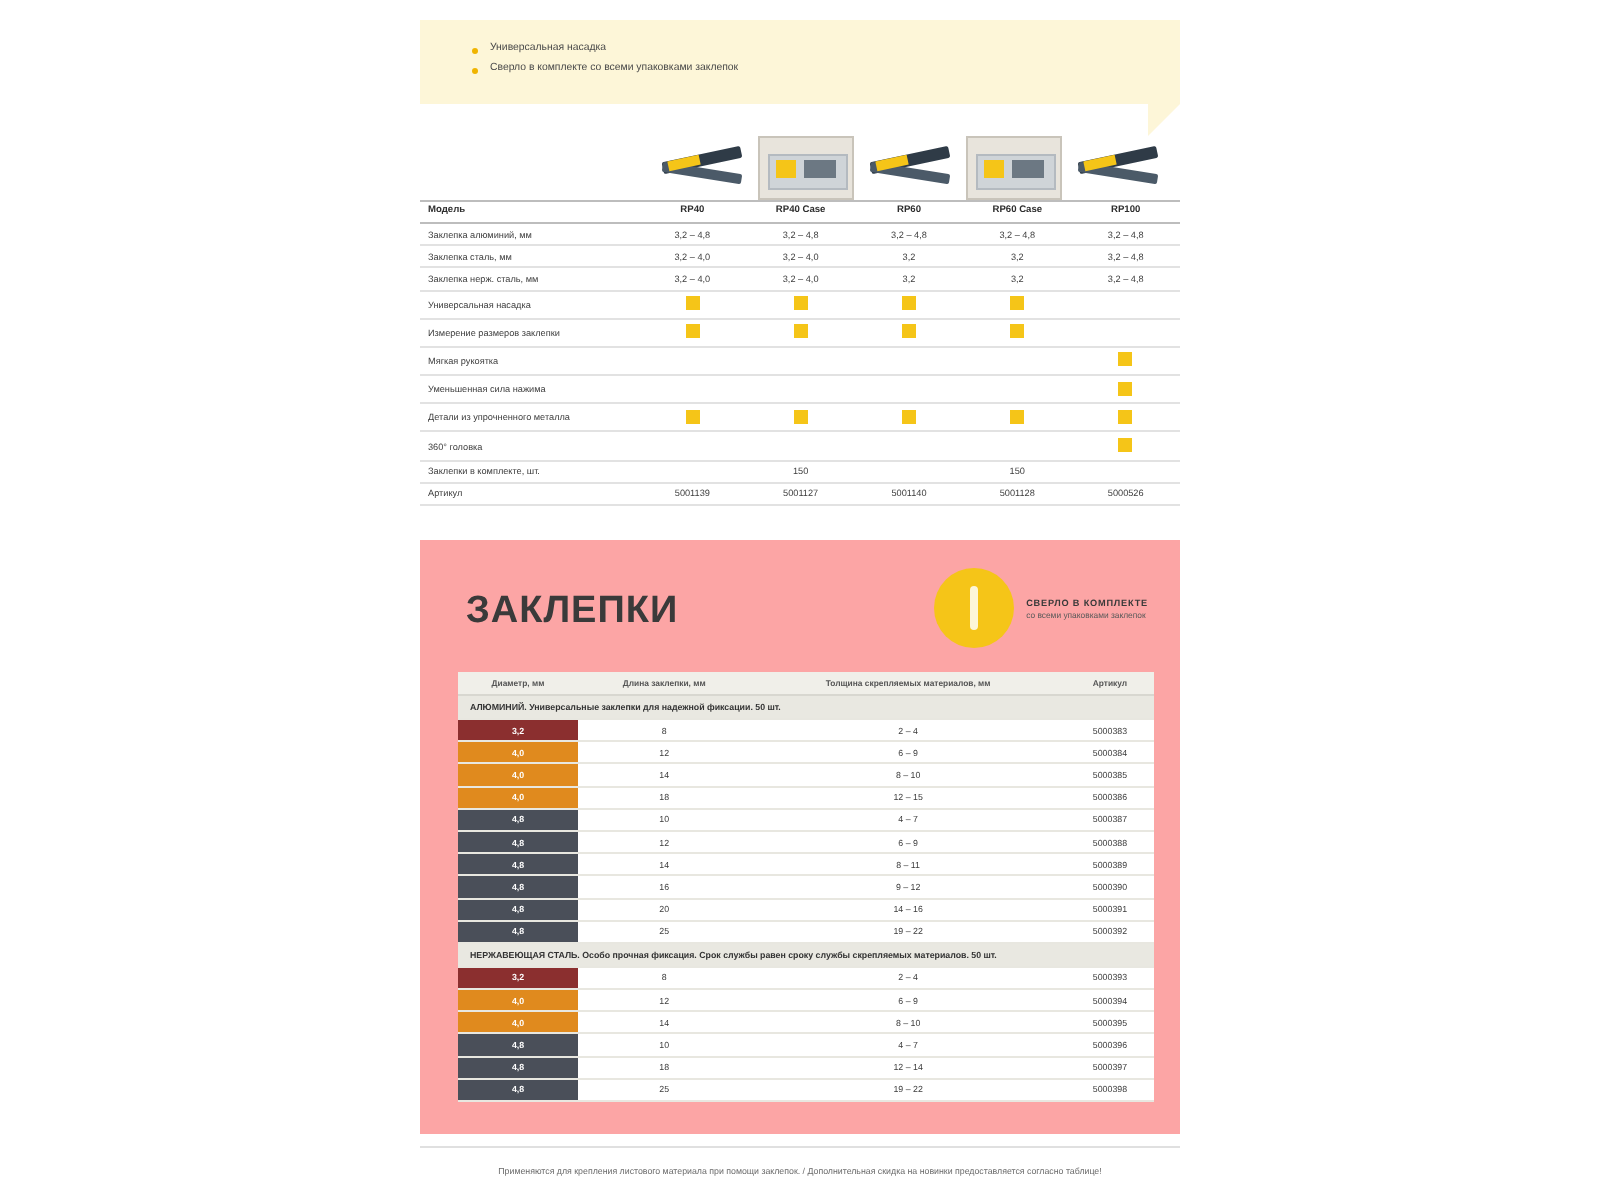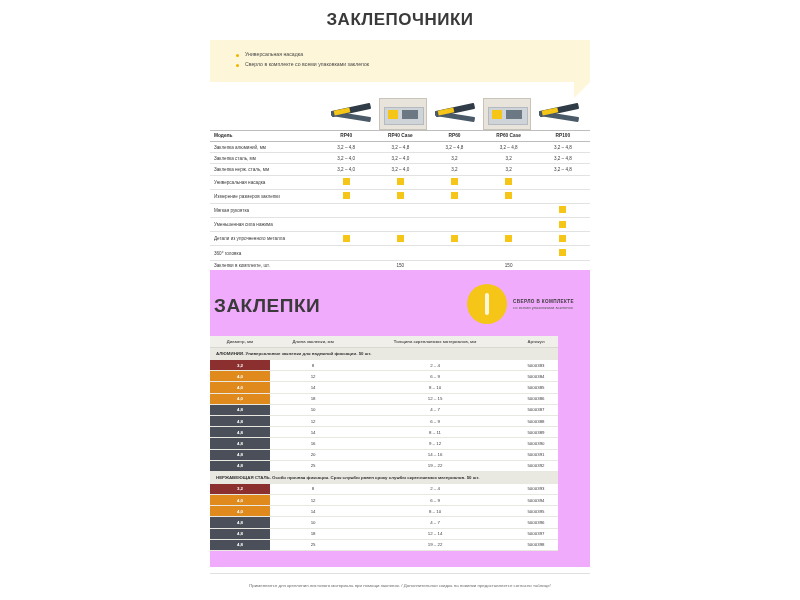--- a/index.html
+++ b/index.html
@@ -54,21 +54,21 @@
   }
   table.t1 thead th{
     border-top:1px solid #bdbdbd;border-bottom:1px solid #bdbdbd;
     font-weight:bold;font-size:4.8px;color:#2d2d2d;
   }
   table.t1 td.c, table.t1 th.c{text-align:center;width:52px;}
   table.t1 td.lbl{width:115px;}
   .mark{display:inline-block;width:7px;height:7px;background:#f5c518;}
 
   
-  .sec2{position:absolute;left:210px;top:270px;width:380px;background:#f0abfc;padding:14px 16px 16px 0;box-sizing:border-box;}
+  .sec2{position:absolute;left:210px;top:270px;width:380px;background:#fca5a5;padding:14px 16px 16px 19px;box-sizing:border-box;}
   .sec2 .hdr{display:flex;align-items:center;justify-content:space-between;}
   .sec2 h2{font-size:19px;font-weight:bold;color:#3a3a3a;margin:4px 0 0 4px;letter-spacing:.5px;}
   .badge{display:flex;align-items:center;gap:6px;}
   .badge .circle{
     width:40px;height:40px;border-radius:50%;background:#f5c518;
     display:flex;align-items:center;justify-content:center;
   }
   .badge .drill{width:4px;height:22px;background:#fdf6d8;border-radius:2px;}
   .badge .txt .b1{font-size:4.6px;font-weight:bold;color:#3a3a3a;letter-spacing:.4px;}
   .badge .txt .b2{font-size:4.2px;color:#5a5a5a;margin-top:1px;}
@@ -89,21 +89,20 @@
     font-size:4.4px;color:#6b6b6b;
   }
   .rule{position:absolute;left:210px;bottom:26px;width:380px;height:1px;background:#e0e0e0;}
 </style>
 </head>
 <body>
 
 <div class="page">
 
   <div class="sec1">
-    <h1 class="title">ЗАКЛЕПОЧНИКИ</h1>
 
     <div class="notebox">
       <ul>
         <li>Универсальная насадка</li>
         <li>Сверло в комплекте со всеми упаковками заклепок</li>
       </ul>
     </div>
 
     <div class="prodrow">
       <div class="prodcell">

